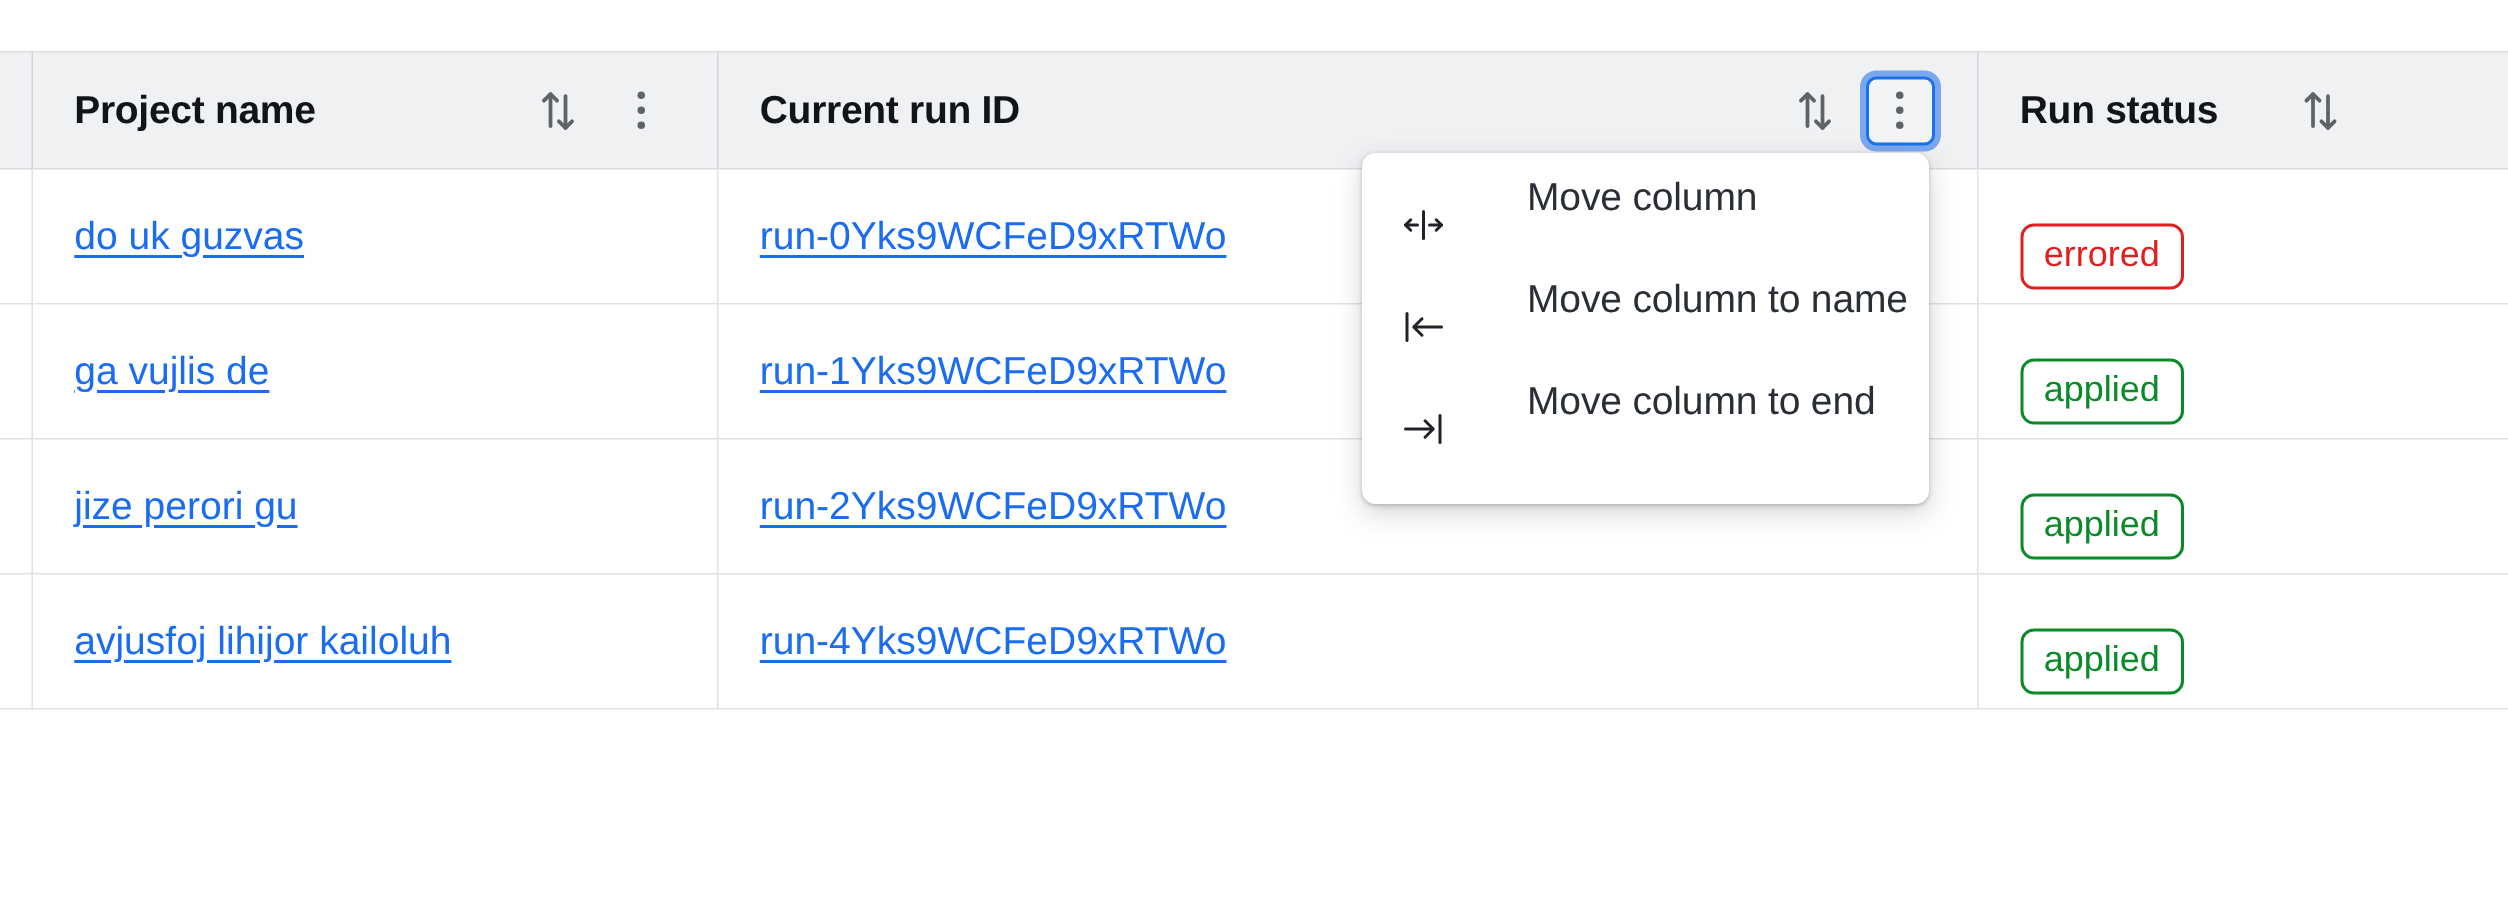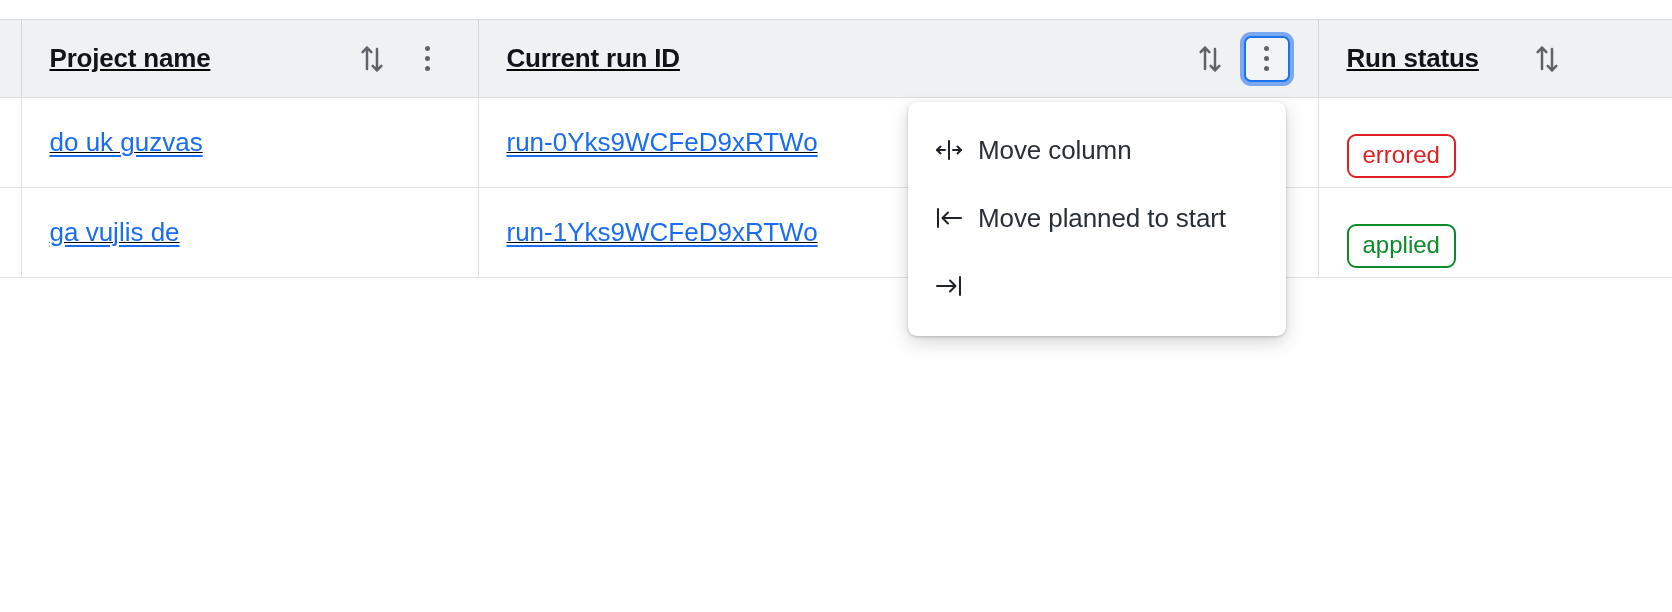--- a/index.html
+++ b/index.html
@@ -10,21 +10,21 @@
     overflow: hidden;
   }
   .page { position: relative; width: 1672px; height: 612px; background:#fff; }
 
   
   table.grid {
     border-collapse: collapse;
     table-layout: fixed;
     width: 1672px;
     position: absolute;
-    top: 19px; left: 0; text-decoration: underline;
+    top: 34px; left: 0;
   }
   col.c-gutter { width: 21px; }
   col.c-name   { width: 457px; }
   col.c-runid  { width: 840px; }
   col.c-status { width: 354px; }
 
   thead th {
     background: #f0f1f3;
     height: 78px;
     padding: 0 28px;
@@ -109,24 +109,25 @@
     position: absolute;
     left: 908px; top: 102px;
     width: 378px;
     background: #fff;
     border-radius: 9px;
     box-shadow: 0 1px 3px rgba(60,64,67,.28), 0 6px 18px rgba(60,64,67,.22);
     padding: 14px 0 16px;
     z-index: 40;
   }
   .menu-item {
-    display: flex; align-items: center;
+    display: flex; 
     height: 68px;
     padding: 0 26px;
     cursor: pointer;
+    gap: 40px;
   }
   .mi-icon {
     width: 44px; flex: none;
     display: flex; align-items: center; justify-content: flex-start;
     color: #1f2328;
   }
   .mi-label {
     font-size: 26px;
     color: #2a2f36;
     white-space: nowrap;
@@ -238,22 +239,46 @@
           <a class="cell-link" href="#">ga vujlis de</a>
         </td>
         <td>
           <a class="cell-link" href="#">run-1Yks9WCFeD9xRTWo</a>
         </td>
         <td class="status-cell">
           <span class="badge applied">applied</span>
         </td>
       </tr>
 
-
-
+      <tr>
+        <td class="gutter"></td>
+        <td>
+          <a class="cell-link" href="#">jize perori gu</a>
+        </td>
+        <td>
+          <a class="cell-link" href="#">run-2Yks9WCFeD9xRTWo</a>
+        </td>
+        <td class="status-cell">
+          <span class="badge applied">applied</span>
+        </td>
+      </tr>
+
+
+      <tr>
+        <td class="gutter"></td>
+        <td>
+          <a class="cell-link" href="#">avjusfoj lihijor kailoluh</a>
+        </td>
+        <td>
+          <a class="cell-link" href="#">run-4Yks9WCFeD9xRTWo</a>
+        </td>
+        <td class="status-cell">
+          <span class="badge applied">applied</span>
+        </td>
+      </tr>
     </tbody>
   </table>
 
   <div class="menu">
 
     <div class="menu-item">
       <span class="mi-icon">
         <svg width="30" height="24" viewBox="0 0 30 24">
           <g stroke="#1f2328" stroke-width="2" fill="none" stroke-linecap="round" stroke-linejoin="round">
             <path d="M15 3 V21"></path>
@@ -270,30 +295,31 @@
     <div class="menu-item">
       <span class="mi-icon">
         <svg width="30" height="24" viewBox="0 0 30 24">
           <g stroke="#1f2328" stroke-width="2" fill="none" stroke-linecap="round" stroke-linejoin="round">
             <path d="M4 3 V21"></path>
             <path d="M27 12 H9"></path>
               <path d="M14 6.5 L8.5 12 L14 17.5"></path>
           </g>
         </svg>
       </span>
-      <span class="mi-label">Move planned to start</span>
+      <span class="mi-label">Move column to name</span>
     </div>
 
     <div class="menu-item">
       <span class="mi-icon">
         <svg width="30" height="24" viewBox="0 0 30 24">
           <g stroke="#1f2328" stroke-width="2" fill="none" stroke-linecap="round" stroke-linejoin="round">
             <path d="M26 3 V21"></path>
             <path d="M3 12 H21"></path>
               <path d="M16 6.5 L21.5 12 L16 17.5"></path>
           </g>
         </svg>
       </span>
+      <span class="mi-label">Move column to end</span>
     </div>
 
   </div>
 
 </div>
 
 </body></html>

